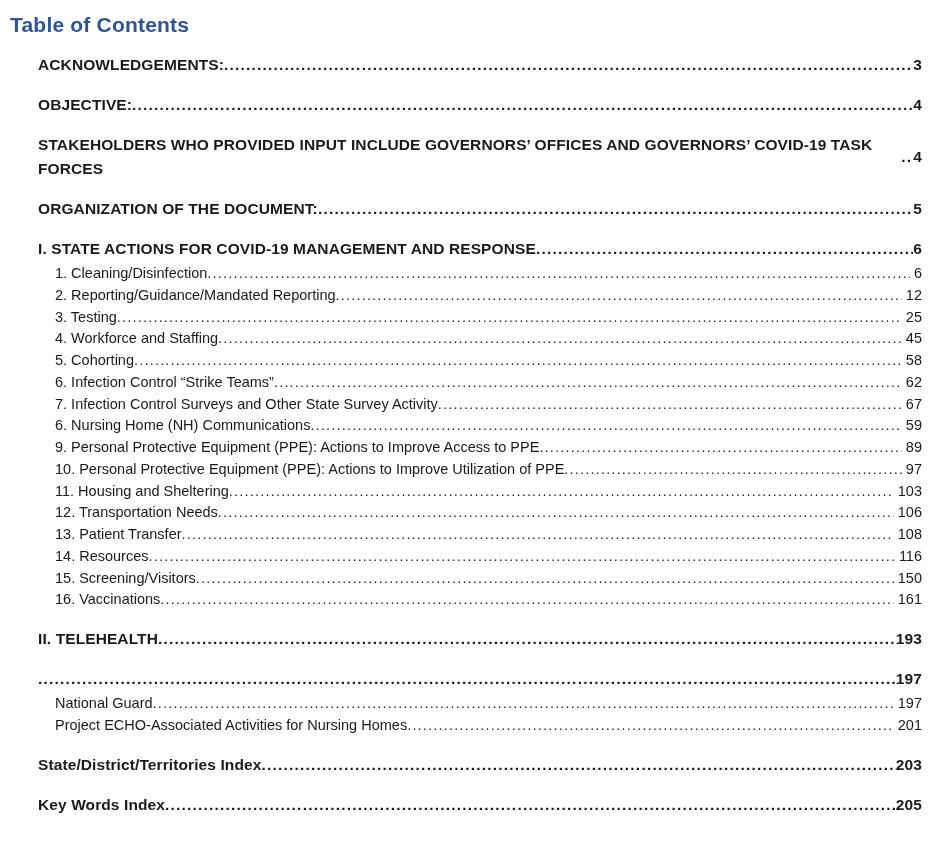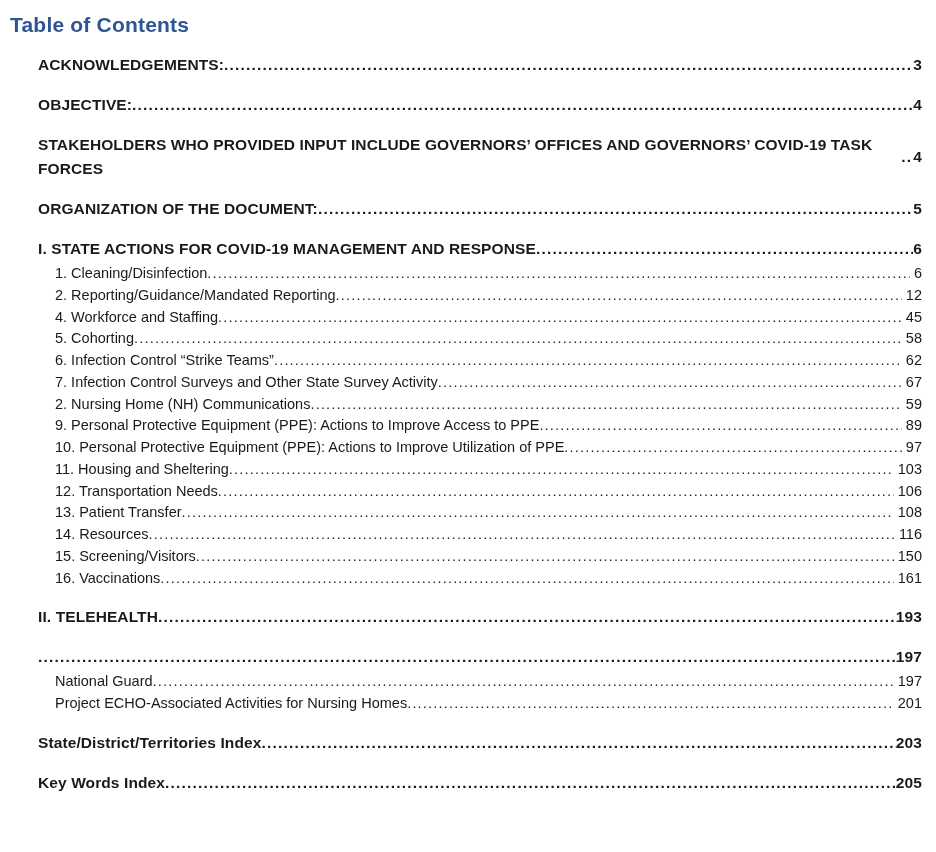--- a/index.html
+++ b/index.html
@@ -63,20 +63,25 @@
     <span class="toc-dots"></span>
     <span class="toc-page">6</span>
   </div>
 
   <div class="toc-row row-sub">
     <span class="toc-label">2. Reporting/Guidance/Mandated Reporting</span>
     <span class="toc-dots"></span>
     <span class="toc-page">12</span>
   </div>
 
+  <div class="toc-row row-sub">
+    <span class="toc-label">3. Testing</span>
+    <span class="toc-dots"></span>
+    <span class="toc-page">25</span>
+  </div>
 
   <div class="toc-row row-sub">
     <span class="toc-label">4. Workforce and Staffing</span>
     <span class="toc-dots"></span>
     <span class="toc-page">45</span>
   </div>
 
   <div class="toc-row row-sub">
     <span class="toc-label">5. Cohorting</span>
     <span class="toc-dots"></span>
@@ -89,21 +94,21 @@
     <span class="toc-page">62</span>
   </div>
 
   <div class="toc-row row-sub">
     <span class="toc-label">7. Infection Control Surveys and Other State Survey Activity</span>
     <span class="toc-dots"></span>
     <span class="toc-page">67</span>
   </div>
 
   <div class="toc-row row-sub">
-    <span class="toc-label">2. Nursing Home (NH) Communications</span>
+    <span class="toc-label">6. Nursing Home (NH) Communications</span>
     <span class="toc-dots"></span>
     <span class="toc-page">59</span>
   </div>
 
   <div class="toc-row row-sub">
     <span class="toc-label">9. Personal Protective Equipment (PPE): Actions to Improve Access to PPE</span>
     <span class="toc-dots"></span>
     <span class="toc-page">89</span>
   </div>
 

